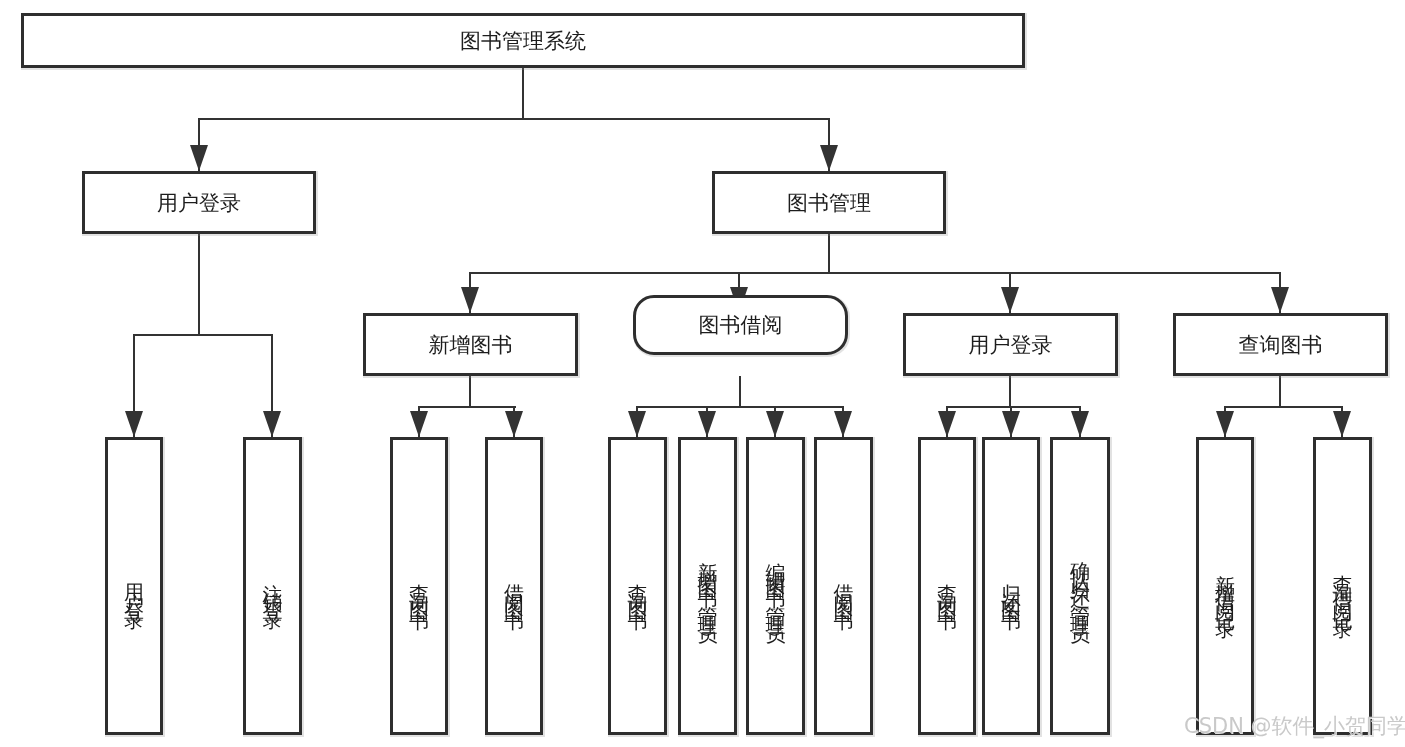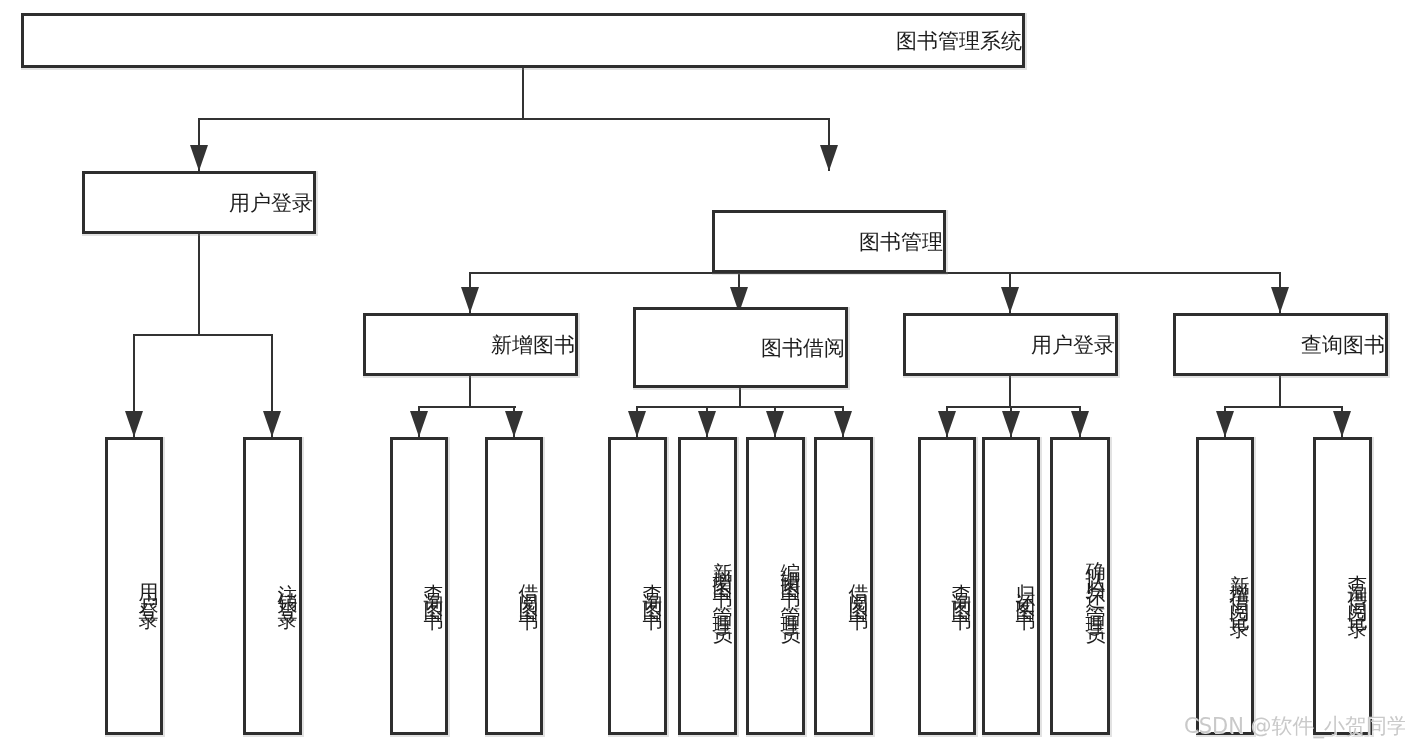--- a/index.html
+++ b/index.html
@@ -11,21 +11,21 @@
     font-family:"DejaVu Sans",sans-serif;
     color:#1d1d1d;
   }
   .stage{position:absolute;left:0;top:0;width:1405px;height:747px;}
   .box{
     position:absolute;
     box-sizing:border-box;
     background:#ffffff;
     border:3px solid #2e2e2e;
     box-shadow:1px 1px 0 1px rgba(140,140,140,0.25);
-    display:flex;align-items:center;justify-content:flex-end;
+    display:flex;align-items:center;justify-content:center;
     z-index:2;
   }
   .hlabel{font-size:21px;color:#1d1d1d;white-space:nowrap;}
   .vlabel{
     writing-mode:vertical-rl;
     text-orientation:mixed;
     font-size:20px;
     letter-spacing:9px;
     color:#1d1d1d;
     line-height:1.15;
@@ -58,21 +58,21 @@
   <i class="vl" style="left:522px;top:68px;height:52px;"></i>
   <i class="hl" style="left:198px;top:118px;width:632px;"></i>
   <i class="vl" style="left:198px;top:118px;height:53px;"></i>
   <i class="vl" style="left:828px;top:118px;height:53px;"></i>
   <i class="ar" style="left:190px;top:145px;"></i>
   <i class="ar" style="left:820px;top:145px;"></i>
 
   <div class="box" style="left:82px;top:171px;width:234px;height:63px;">
     <span class="hlabel">用户登录</span>
   </div>
-  <div class="box" style="left:712px;top:171px;width:234px;height:63px;margin-top:39px;">
+  <div class="box" style="left:712px;top:171px;width:234px;height:63px;">
     <span class="hlabel">图书管理</span>
   </div>
 
   <i class="vl" style="left:198px;top:234px;height:101px;"></i>
   <i class="hl" style="left:133px;top:334px;width:140px;"></i>
   <i class="vl" style="left:133px;top:334px;height:103px;"></i>
   <i class="vl" style="left:271px;top:334px;height:103px;"></i>
   <i class="ar" style="left:125px;top:411px;"></i>
   <i class="ar" style="left:263px;top:411px;"></i>
 
@@ -83,21 +83,21 @@
   <i class="vl" style="left:1009px;top:272px;height:41px;"></i>
   <i class="vl" style="left:1279px;top:272px;height:41px;"></i>
   <i class="ar" style="left:461px;top:287px;"></i>
   <i class="ar" style="left:730px;top:287px;"></i>
   <i class="ar" style="left:1001px;top:287px;"></i>
   <i class="ar" style="left:1271px;top:287px;"></i>
 
   <div class="box" style="left:363px;top:313px;width:215px;height:63px;">
     <span class="hlabel">新增图书</span>
   </div>
-  <div class="box" style="left:633px;top:307px;width:215px;height:81px;">
+  <div class="box" style="left:633px;top:295px;width:215px;height:60px;border-radius:21px;">
     <span class="hlabel">图书借阅</span>
   </div>
   <div class="box" style="left:903px;top:313px;width:215px;height:63px;">
     <span class="hlabel">用户登录</span>
   </div>
   <div class="box" style="left:1173px;top:313px;width:215px;height:63px;">
     <span class="hlabel">查询图书</span>
   </div>
 
   <i class="vl" style="left:469px;top:376px;height:31px;"></i>

